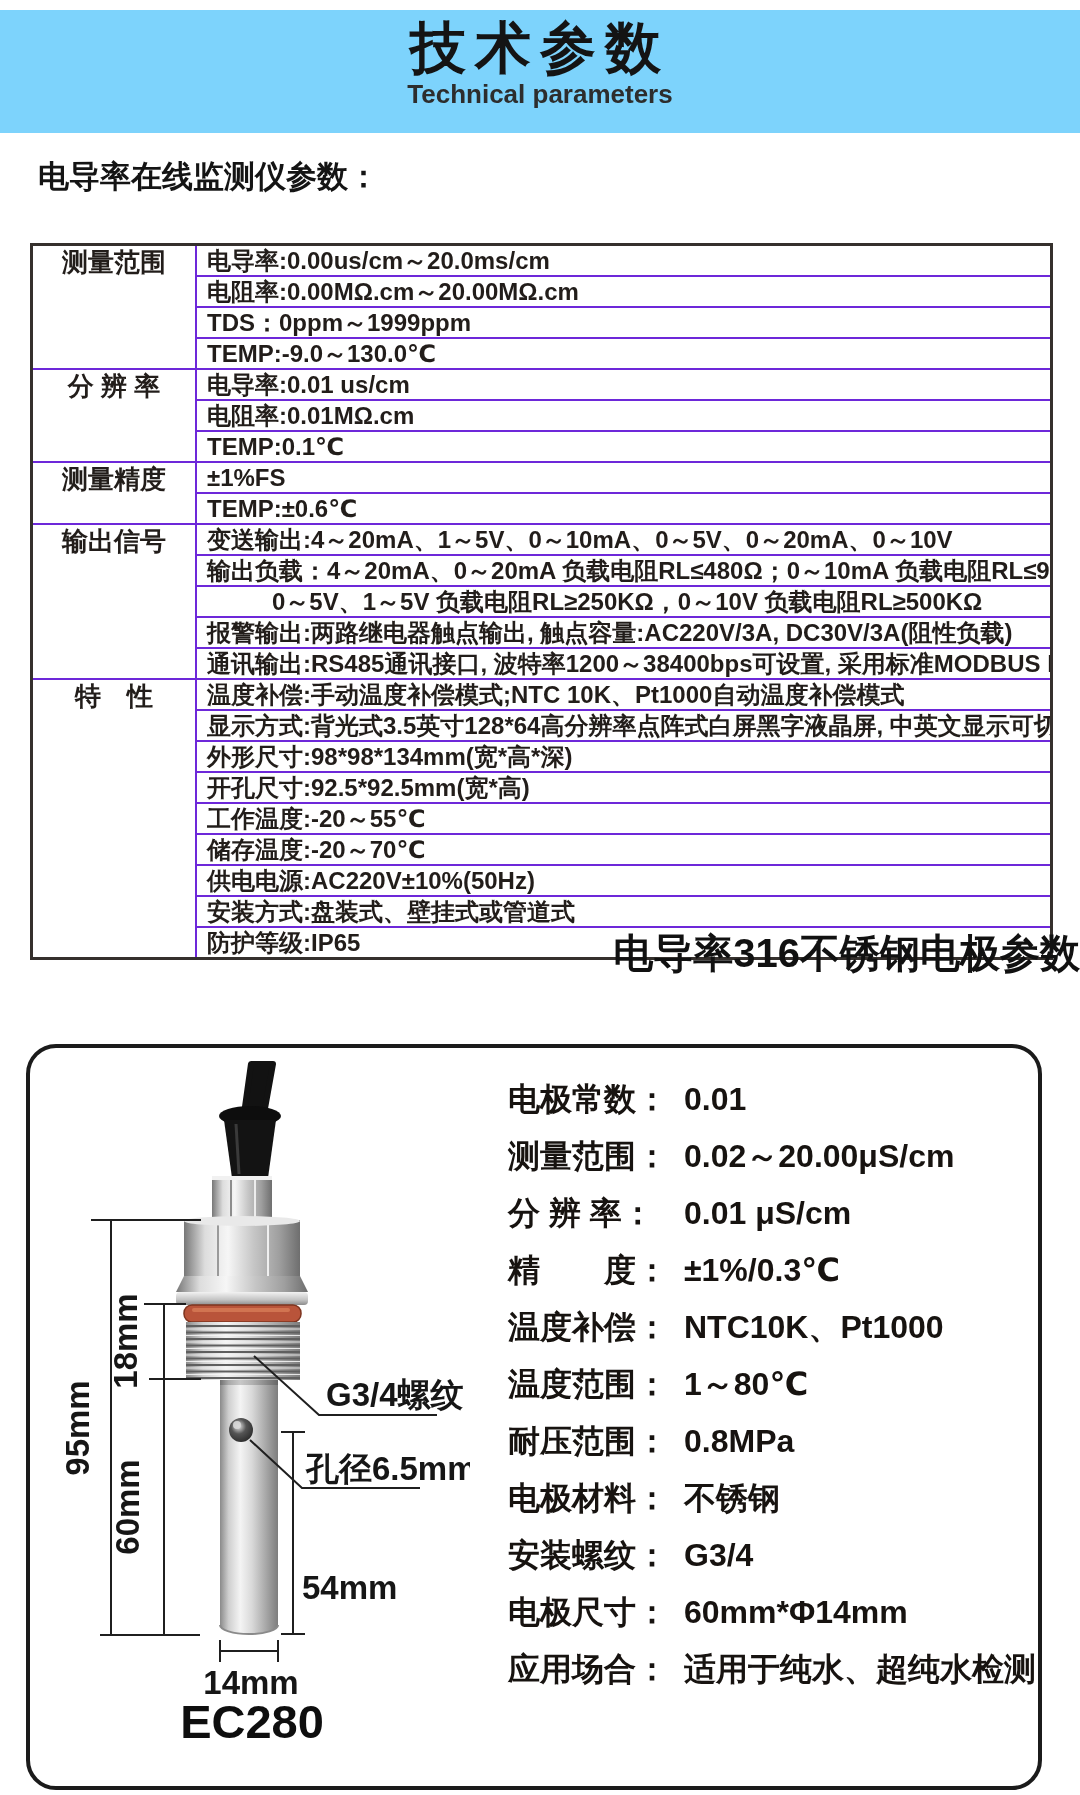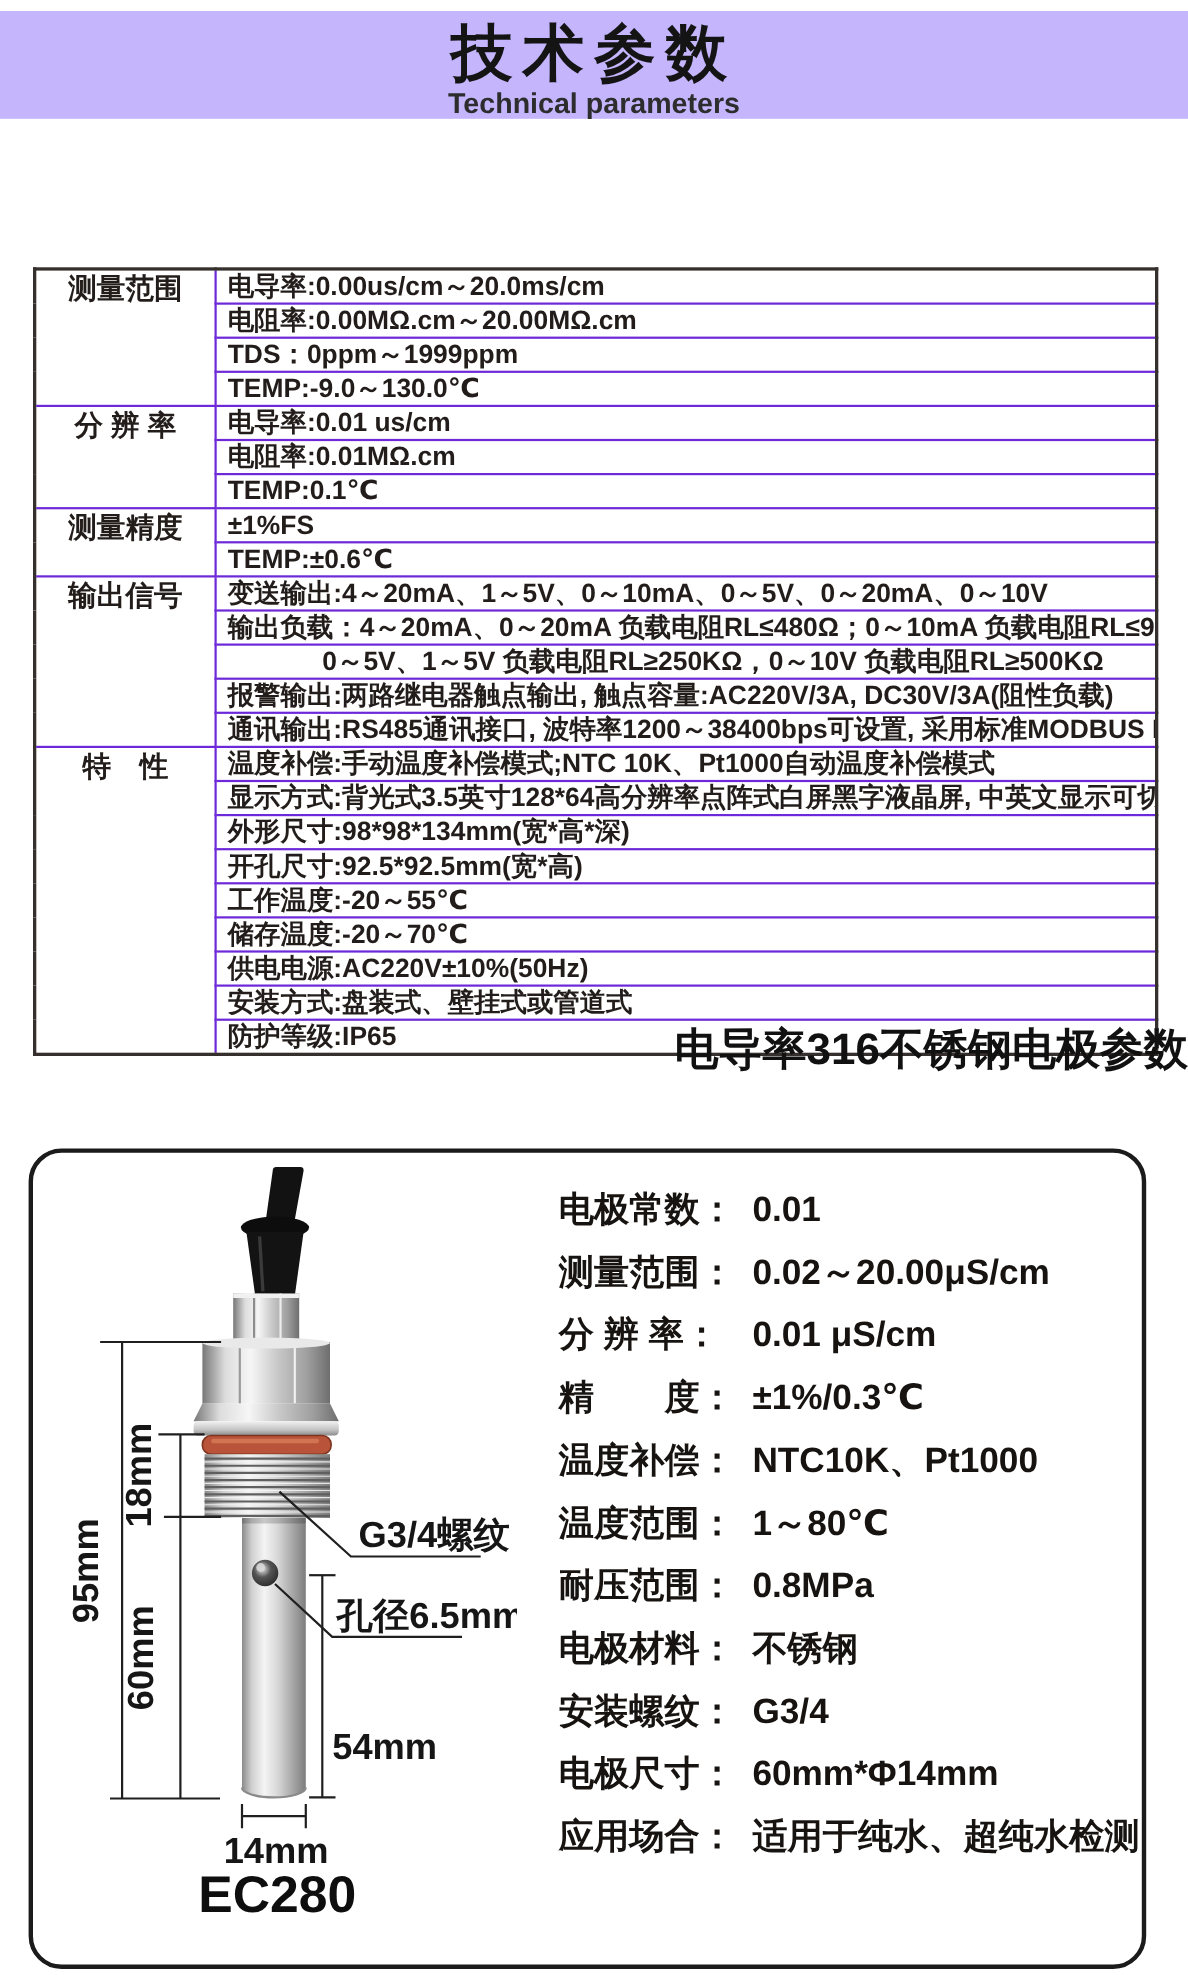--- a/index.html
+++ b/index.html
@@ -1,34 +1,34 @@
 <!DOCTYPE html>
 <html><head>
 <meta charset="utf-8">
 <style>
   html,body{margin:0;padding:0;background:#ffffff;}
   body{font-family:"Liberation Sans","DejaVu Sans",sans-serif;color:#221d1a;}
   #page{position:relative;width:1080px;height:1795px;background:#ffffff;overflow:hidden;margin:0 auto;}
 
   
-  .header-bar{position:absolute;left:0;top:10px;width:1080px;height:98px;background:#c4b5fd;text-align:center;}
+  .header-bar{position:absolute;left:0;top:10px;width:1080px;height:123px;background:#7dd3fc;text-align:center;}
   .header-title{margin:0;padding-top:7px;font-size:56px;line-height:62px;font-weight:800;letter-spacing:9px;color:#141414;}
   .header-sub{margin:0;font-size:26px;line-height:30px;color:#2d2d2d;font-weight:700;}
 
   
   .intro{position:absolute;left:38px;top:156px;font-size:31px;font-weight:700;color:#141414;}
 
   
   table.spec{position:absolute;left:30px;top:243px;width:1023px;border-collapse:collapse;table-layout:fixed;
              border:3px solid #35302d;}
   table.spec td{border:2px solid #6d28d9;overflow:hidden;}
   table.spec tr{height:29px;}
   td.cat{width:160px;text-align:center;vertical-align:top;font-size:26px;font-weight:700;line-height:30px;color:#221d1a;}
   td.val{font-size:24px;font-weight:600;line-height:29px;padding:0 4px 0 10px;white-space:nowrap;color:#221d1a;}
-  td.val.indent{padding-left:96px;}
+  td.val.indent{padding-left:75px;}
 
   
   .sec2-title{position:absolute;left:0;top:926px;width:1080px;text-align:right;font-size:40px;font-weight:800;color:#111;}
   .sec2-warning{position:absolute;left:0;top:984px;width:1080px;text-align:center;font-size:33px;font-weight:700;color:#ee0000;}
 
   
   .ebox{position:absolute;left:26px;top:1044px;width:1016px;height:746px;box-sizing:border-box;
         border:4px solid #1b1b1b;border-radius:30px;background:#ffffff;}
   .diagram{position:absolute;left:0;top:0;}
 
@@ -42,20 +42,21 @@
 </head>
 <body>
 
 <div id="page">
 
   <div class="header-bar">
     <h1 class="header-title">技术参数</h1>
     <p class="header-sub">Technical parameters</p>
   </div>
 
+  <div class="intro">电导率在线监测仪参数：</div>
 
   <table class="spec">
     <tbody>
       <tr>
         <td class="cat" rowspan="4">测量范围</td>
         <td class="val">电导率:0.00us/cm～20.0ms/cm</td>
       </tr>
       <tr>
           <td class="val">电阻率:0.00MΩ.cm～20.00MΩ.cm</td>
         </tr>

